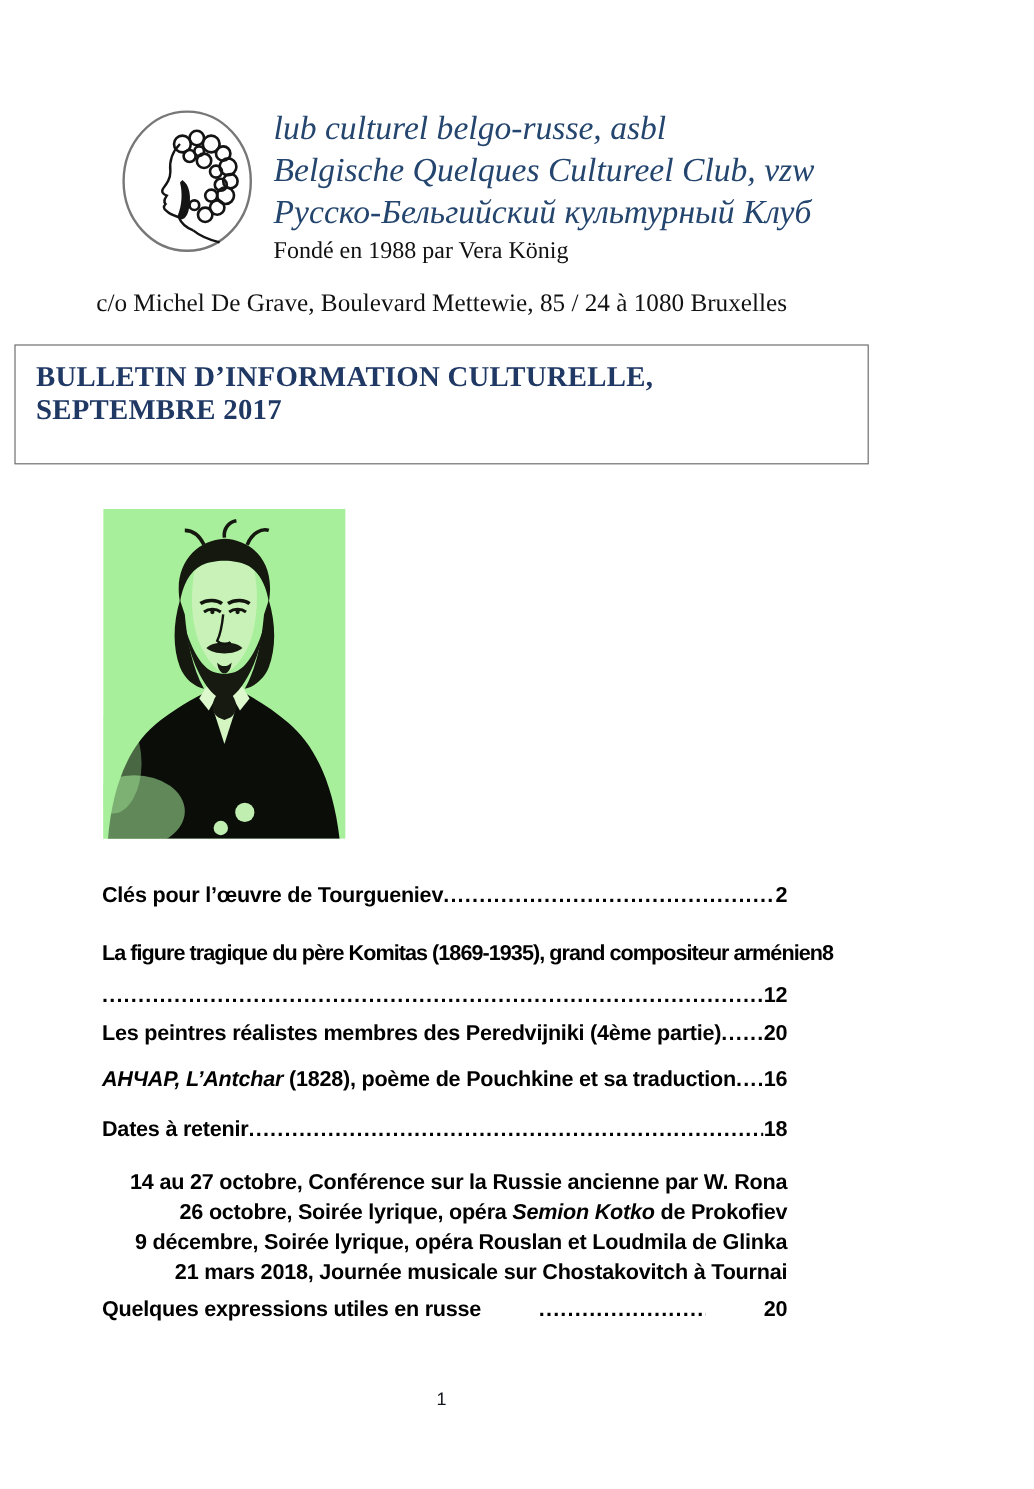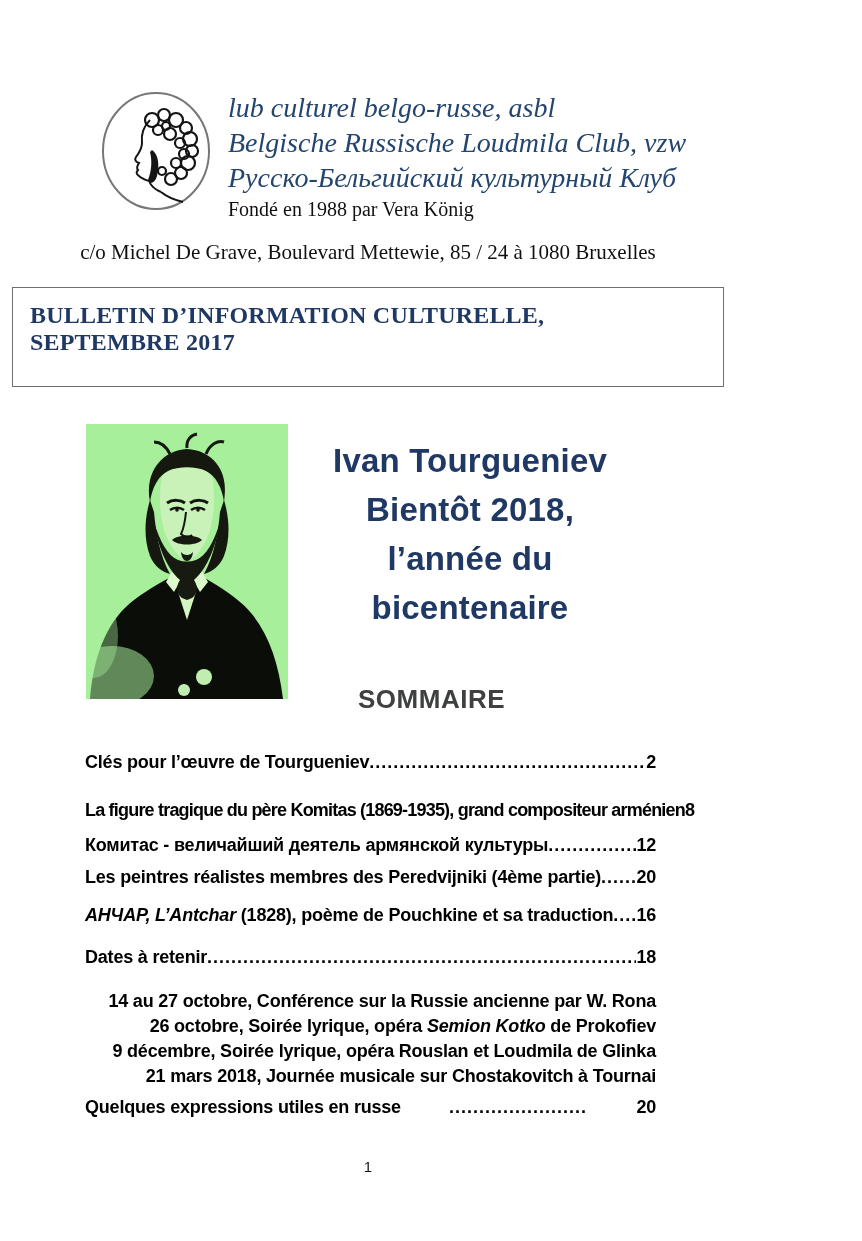--- a/index.html
+++ b/index.html
@@ -99,21 +99,21 @@
         <circle cx="62" cy="81" r="4"></circle>
       </g>
       <path d="M50,30 C43,37 41,45 42,53 C42,59 39,63 36,67 C34,70 36,72 39,73
                C37,76 36,78 38,80 C36,82 36,84 39,86 C42,89 46,90 49,91
                C51,96 56,100 61,102" fill="none" stroke="#141414" stroke-width="2"></path>
       <path d="M52,60 C58,64 60,74 57,86 C55,93 50,95 48,90 C52,80 52,70 50,62 Z" fill="#141414"></path>
       <path d="M61,102 C67,107 75,110 83,112" fill="none" stroke="#141414" stroke-width="2"></path>
     </svg>
     <div class="club-names">
       <div class="club-name">lub culturel belgo-russe, asbl</div>
-      <div class="club-name">Belgische Russische Loudmila Club, vzw</div>
+      <div class="club-name">Belgische Quelques Cultureel Club, vzw</div>
       <div class="club-name">Русско-Бельгийский культурный Клуб</div>
       <div class="founded">Fondé en 1988 par Vera König</div>
     </div>
   </header>
 
   <div class="address">c/o Michel De Grave, Boulevard Mettewie, 85 / 24 à 1080 Bruxelles</div>
 
   <div class="bulletin-box">
     <div class="bulletin-title">BULLETIN D’INFORMATION CULTURELLE,  SEPTEMBRE 2017</div>
   </div>
@@ -158,46 +158,37 @@
       <g stroke="#12150e" fill="none">
         <path d="M84,86 C88,83 94,83 98,86" stroke-width="2.5"></path>
         <path d="M105,86 C109,83 115,83 119,86" stroke-width="2.5"></path>
         <path d="M81,79 C87,75 95,76 99,79" stroke-width="3"></path>
         <path d="M104,79 C110,75 118,76 122,79" stroke-width="3"></path>
         <path d="M100,88 C99,98 98,104 95,110 C98,113 103,114 106,111" stroke-width="2"></path>
       </g>
       <circle cx="91" cy="86" r="1.8" fill="#12150e"></circle>
       <circle cx="112" cy="86" r="1.8" fill="#12150e"></circle>
     </svg>
-    <div class="feature-right">
-      <div class="feature-title">
-        <div>Ivan Tourgueniev</div>
-        <div>Bientôt 2018,</div>
-        <div>l’année du bicentenaire</div>
-      </div>
-      <div class="sommaire-heading">SOMMAIRE</div>
-    </div>
   </section>
 
   <section class="toc">
 
     <div class="toc-row mb-r1">
       <span class="toc-title">Clés pour l’œuvre de Tourgueniev</span>
       <span class="toc-leader">........................................................................................................................................................................................................................................</span>
       <span class="toc-page">2</span>
     </div>
 
     <div class="toc-row mb-r2 compact">
       <span class="toc-title">La figure tragique du père Komitas (1869-1935), grand compositeur arménien</span>
       <span class="toc-leader">........................................................................................................................................................................................................................................</span>
       <span class="toc-page">8</span>
     </div>
 
     <div class="toc-row mb-r3">
-      <span class="toc-title">Комитас - величайший деятель армянской культуры</span>
       <span class="toc-leader">........................................................................................................................................................................................................................................</span>
       <span class="toc-page">12</span>
     </div>
 
     <div class="toc-row mb-r4">
       <span class="toc-title">Les peintres réalistes membres des Peredvijniki (4ème partie)</span>
       <span class="toc-leader">........................................................................................................................................................................................................................................</span>
       <span class="toc-page">20</span>
     </div>
 

